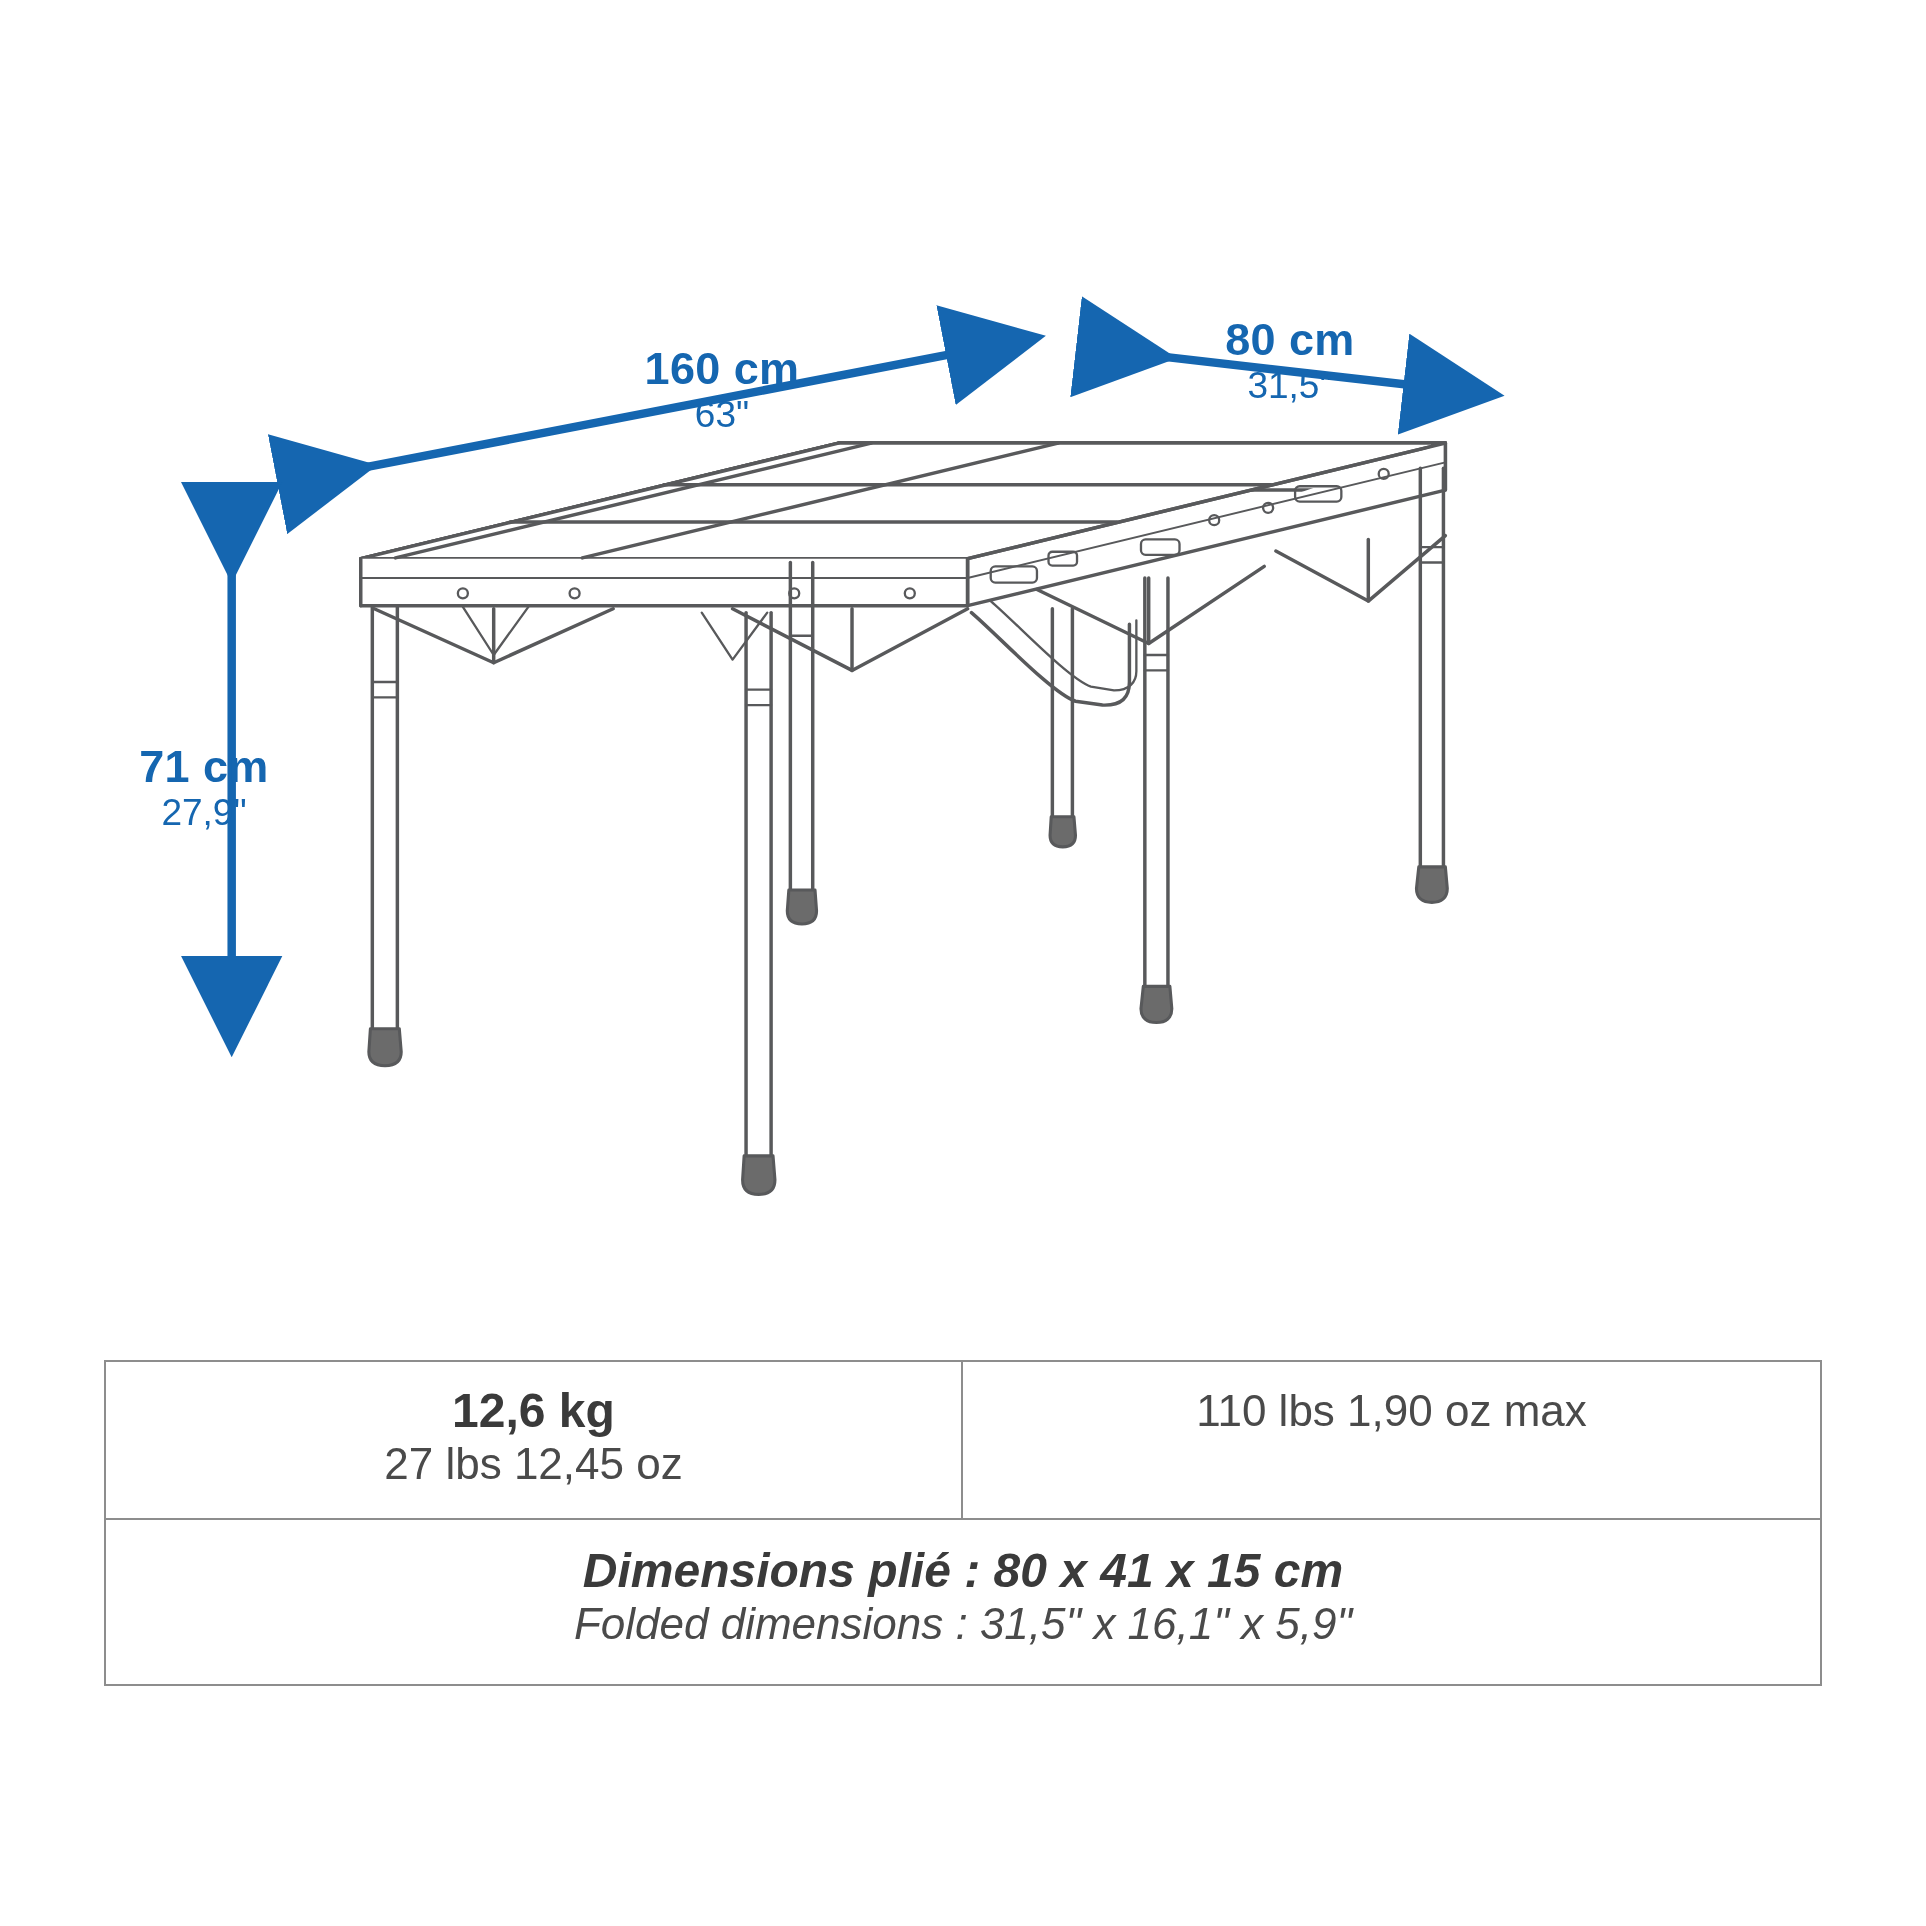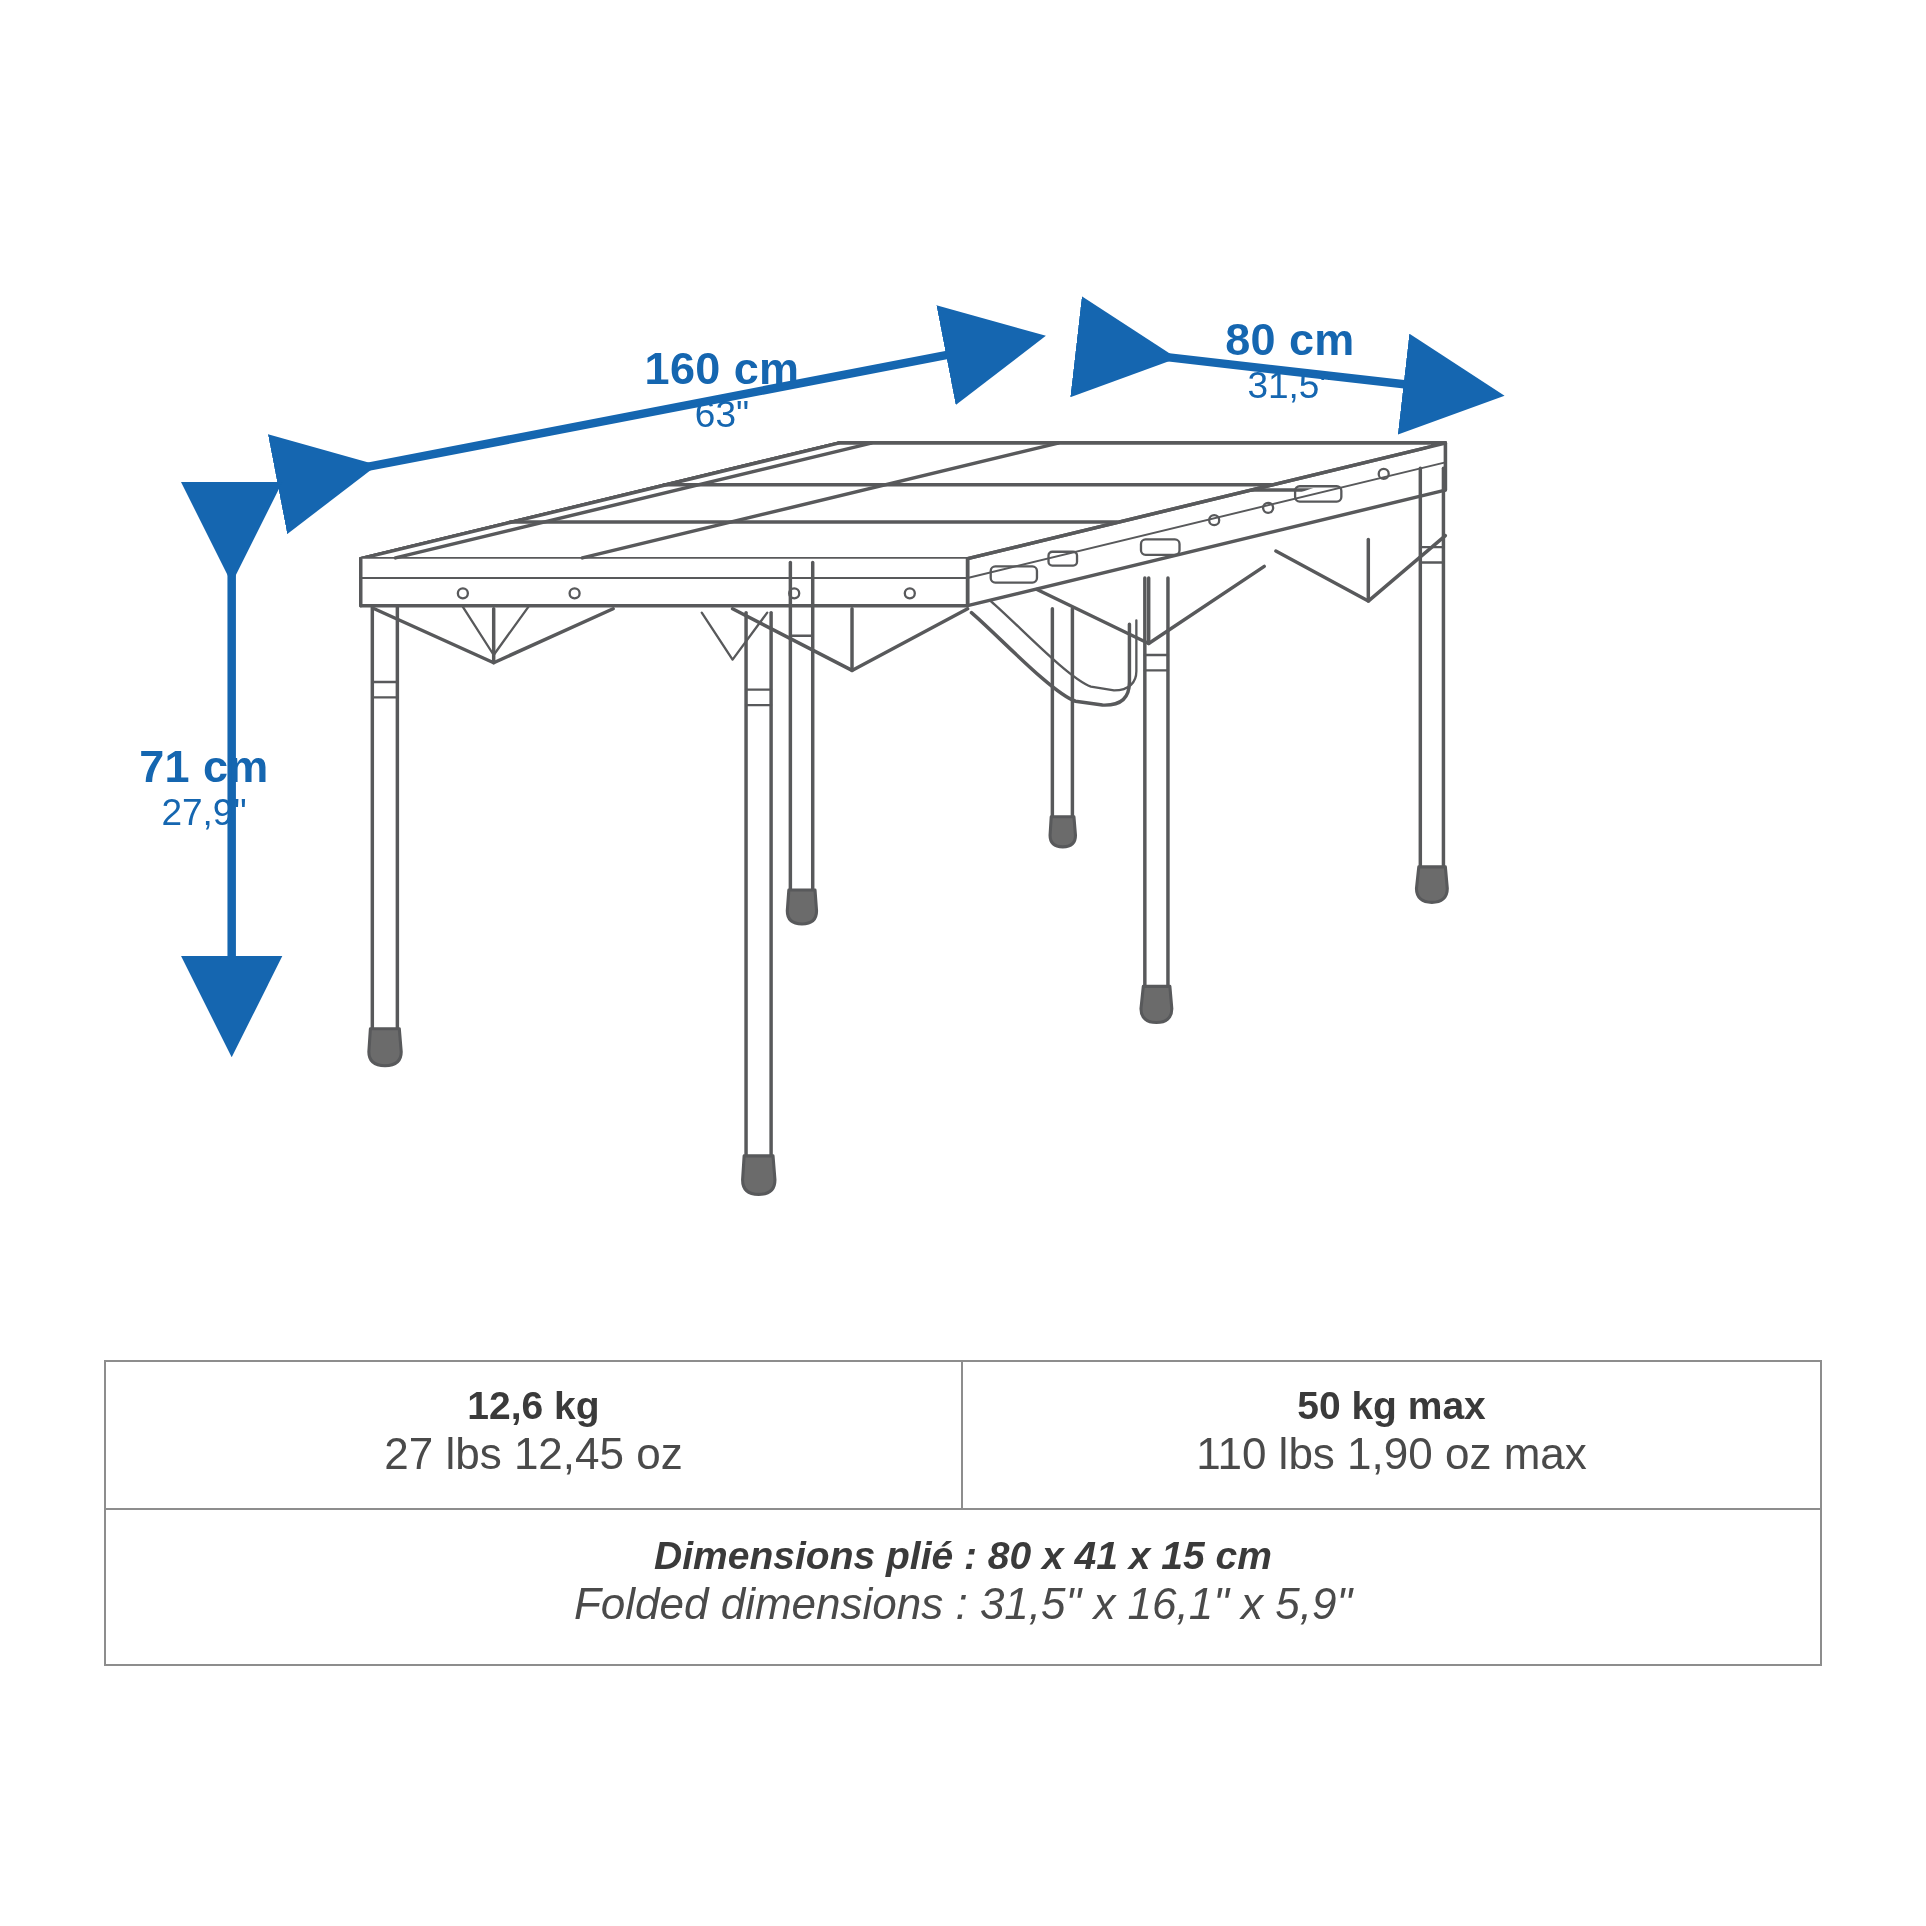--- a/index.html
+++ b/index.html
@@ -97,21 +97,21 @@
   }
   .spec-cell.half.left {
     border-right: 2.7px solid #8d8d8d;
   }
   .spec-cell.full {
     width: 100%;
     padding: 25.4px 15.4px 33px 15.4px;
     font-style: italic;
   }
   .spec-primary {
-    font-size: 39px;
+    font-size: 48px;
     font-weight: bold;
     color: #3a3a3a;
     line-height: 1.1;
     display: block;
   }
   .spec-secondary {
     font-size: 44px;
     font-weight: normal;
     color: #4a4a4a;
     line-height: 1.2;
@@ -255,21 +255,20 @@
     </div>
   </div>
 
   <div class="spec-table">
     <div class="spec-row top">
       <div class="spec-cell half left">
         <span class="spec-primary">12,6 kg</span>
         <span class="spec-secondary">27 lbs 12,45 oz</span>
       </div>
       <div class="spec-cell half">
-        <span class="spec-primary">50 kg max</span>
         <span class="spec-secondary">110 lbs 1,90 oz max</span>
       </div>
     </div>
     <div class="spec-row">
       <div class="spec-cell full">
         <span class="spec-primary">Dimensions plié : 80 x 41 x 15 cm</span>
         <span class="spec-secondary">Folded dimensions : 31,5" x 16,1" x 5,9"</span>
       </div>
     </div>
   </div>

